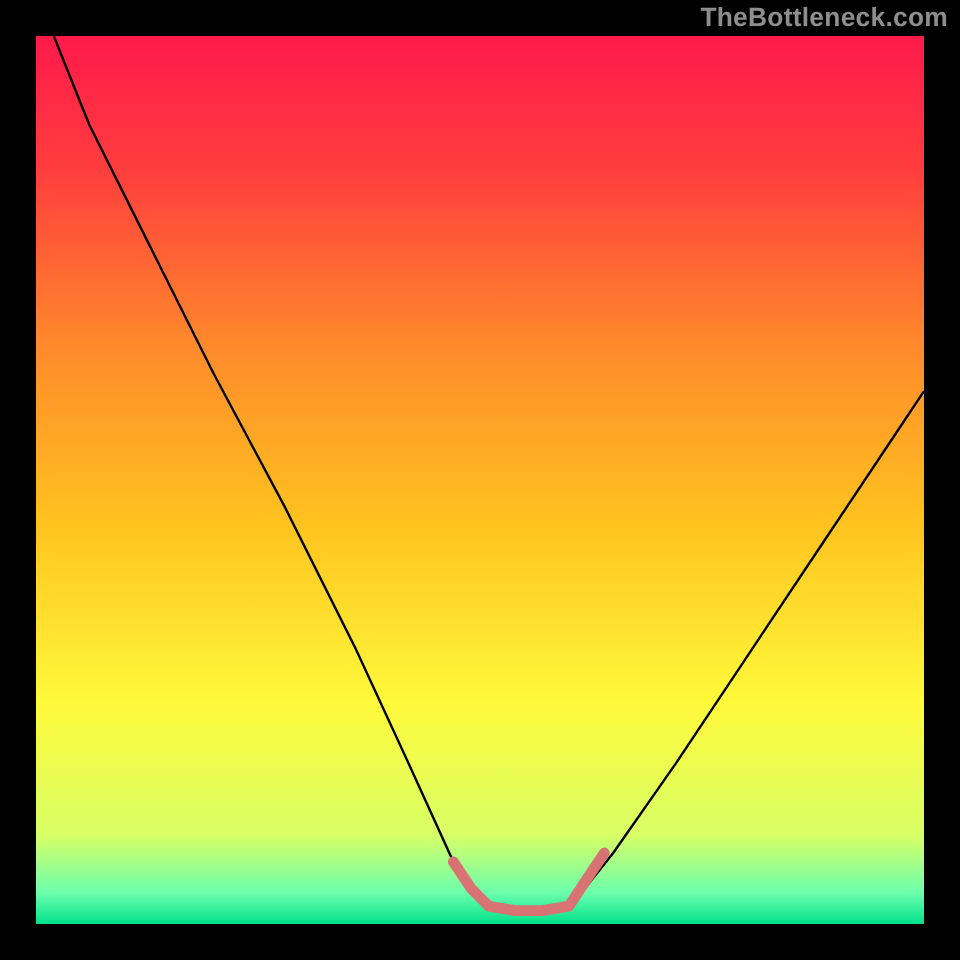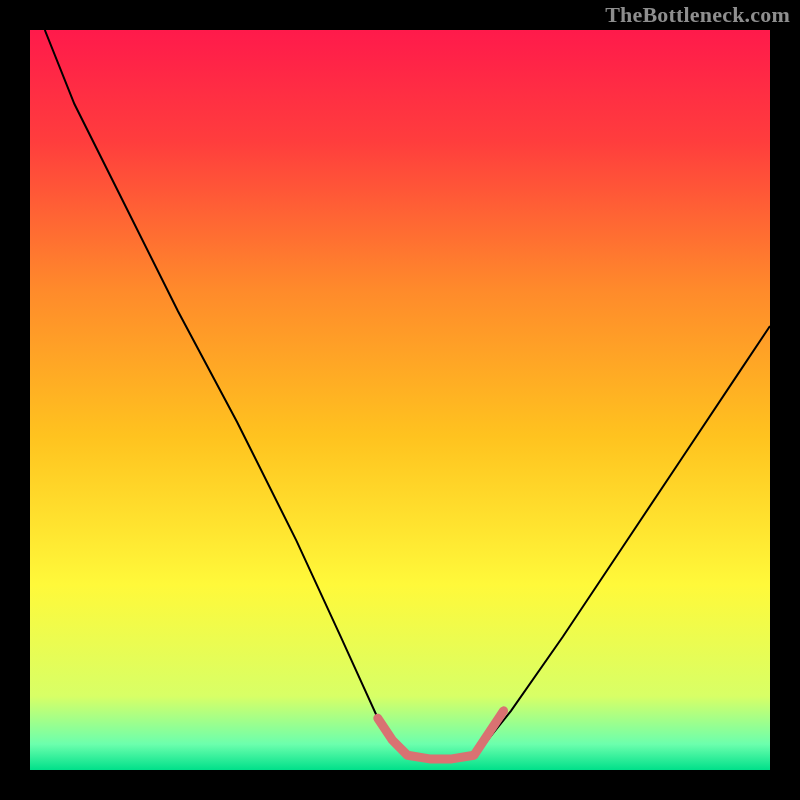--- a/index.html
+++ b/index.html
@@ -21,21 +21,21 @@
     position: absolute;
     top: 30px;
     left: 30px;
     width: 740px;
     height: 740px;
   }
   .watermark {
     position: absolute;
     top: 2px;
     right: 10px;
-    font-family: Liberation Serif, serif;
+    font-family: Liberation Sans, sans-serif;
     font-size: 22px;
     font-weight: bold;
     color: #8e8e8e;
     letter-spacing: 0.2px;
     margin-left: 44px;
   }
 </style>
 </head>
 <body>
 

